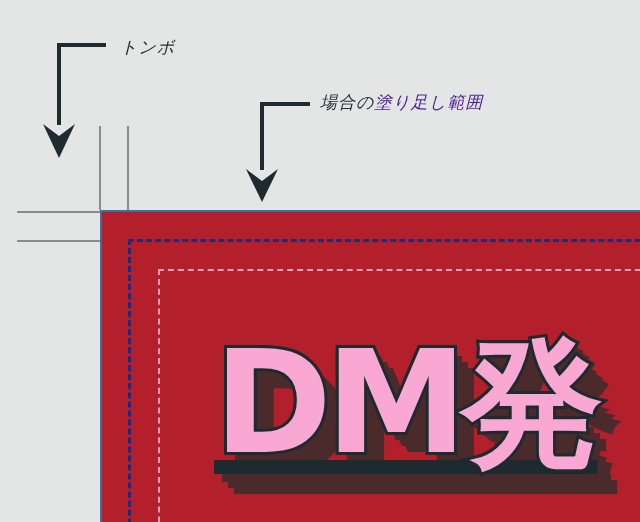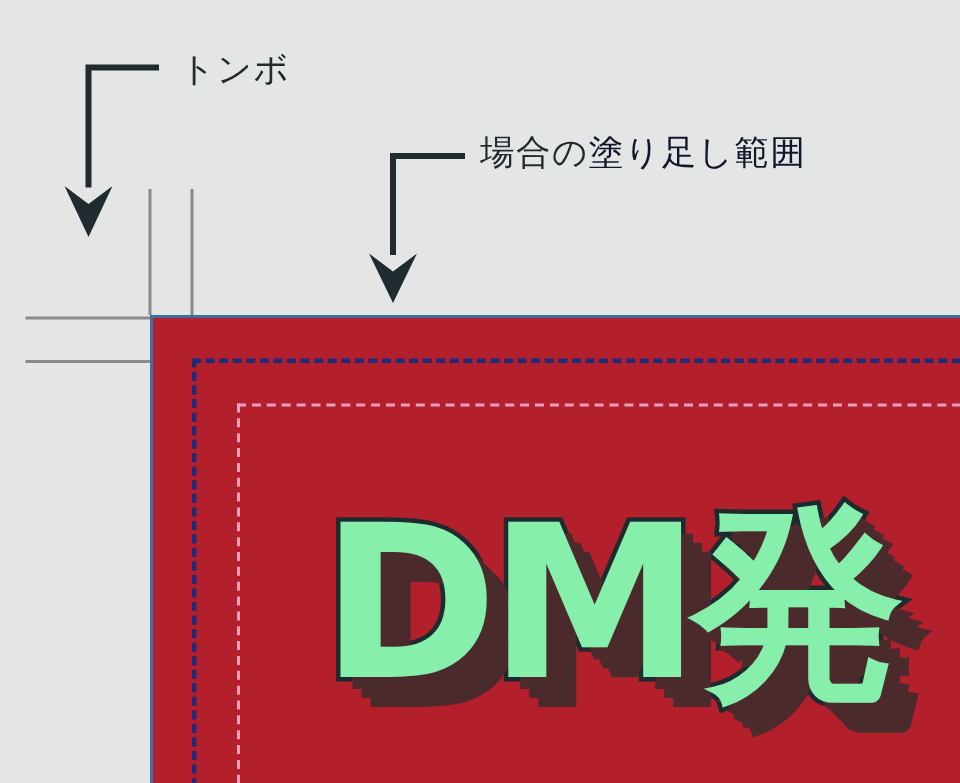--- a/index.html
+++ b/index.html
@@ -3,46 +3,48 @@
 <meta charset="utf-8">
 <style>
   html, body { margin:0; padding:0; }
   body {
     width:640px; height:522px; overflow:hidden; position:relative;
     background:#e4e5e5;
     font-family:"DejaVu Sans", sans-serif;
   }
   .abs { position:absolute; }
   .label {
-    color:#1f2b2e; font-size:23px; line-height:28px; letter-spacing:1px;
+    color:#1f2b2e; font-size:17px; line-height:28px; letter-spacing:1px;
     white-space:nowrap;
+    font-style:italic;
   }
-  .red { color:#0f172a; }
+  .red { color:#4c1d95; }
   .trim { background:#8a8a8a; }
   .art {
     left:100px; top:210px; width:560px; height:330px;
     background:#b41f2c;
     border-top:2px solid #3a6fa0; border-left:2px solid #3a6fa0;
     overflow:hidden;
   }
   .bleed {
     left:26px; top:27px; width:600px; height:400px;
     border-top:3px dashed #1e2a7a; border-left:3px dashed #1e2a7a;
   }
   .safe {
     left:56px; top:57px; width:600px; height:400px;
     border-top:2px dashed #f0a0bc; border-left:2px dashed #f0a0bc;
   }
   .headline {
     left:112px; top:120px;
     font-family:"DejaVu Sans", sans-serif; font-weight:bold;
-    font-size:142px; line-height:142px; color:#86efac; letter-spacing:-6px;
+    font-size:142px; line-height:142px; color:#f9a8d4; letter-spacing:-6px;
     -webkit-text-stroke:6px #1d2b2e; paint-order:stroke fill;
     text-shadow:8px 8px 0 #4b2a2c, 14px 14px 0 #4b2a2c, 20px 20px 0 #4b2a2c;
     white-space:nowrap;
+    text-decoration:underline;
   }
 </style>
 </head>
 <body>
 
 <svg class="abs" style="left:38px;top:40px;" width="70" height="120" viewBox="0 0 70 120">
   <path d="M68 5 H21 V85" fill="none" stroke="#1f2b2e" stroke-width="4"></path>
   <polygon points="5,84 21,118 37,84 21,96" fill="#1f2b2e"></polygon>
 </svg>
 <div class="abs label" style="left:120px;top:33px;">トンボ</div>

